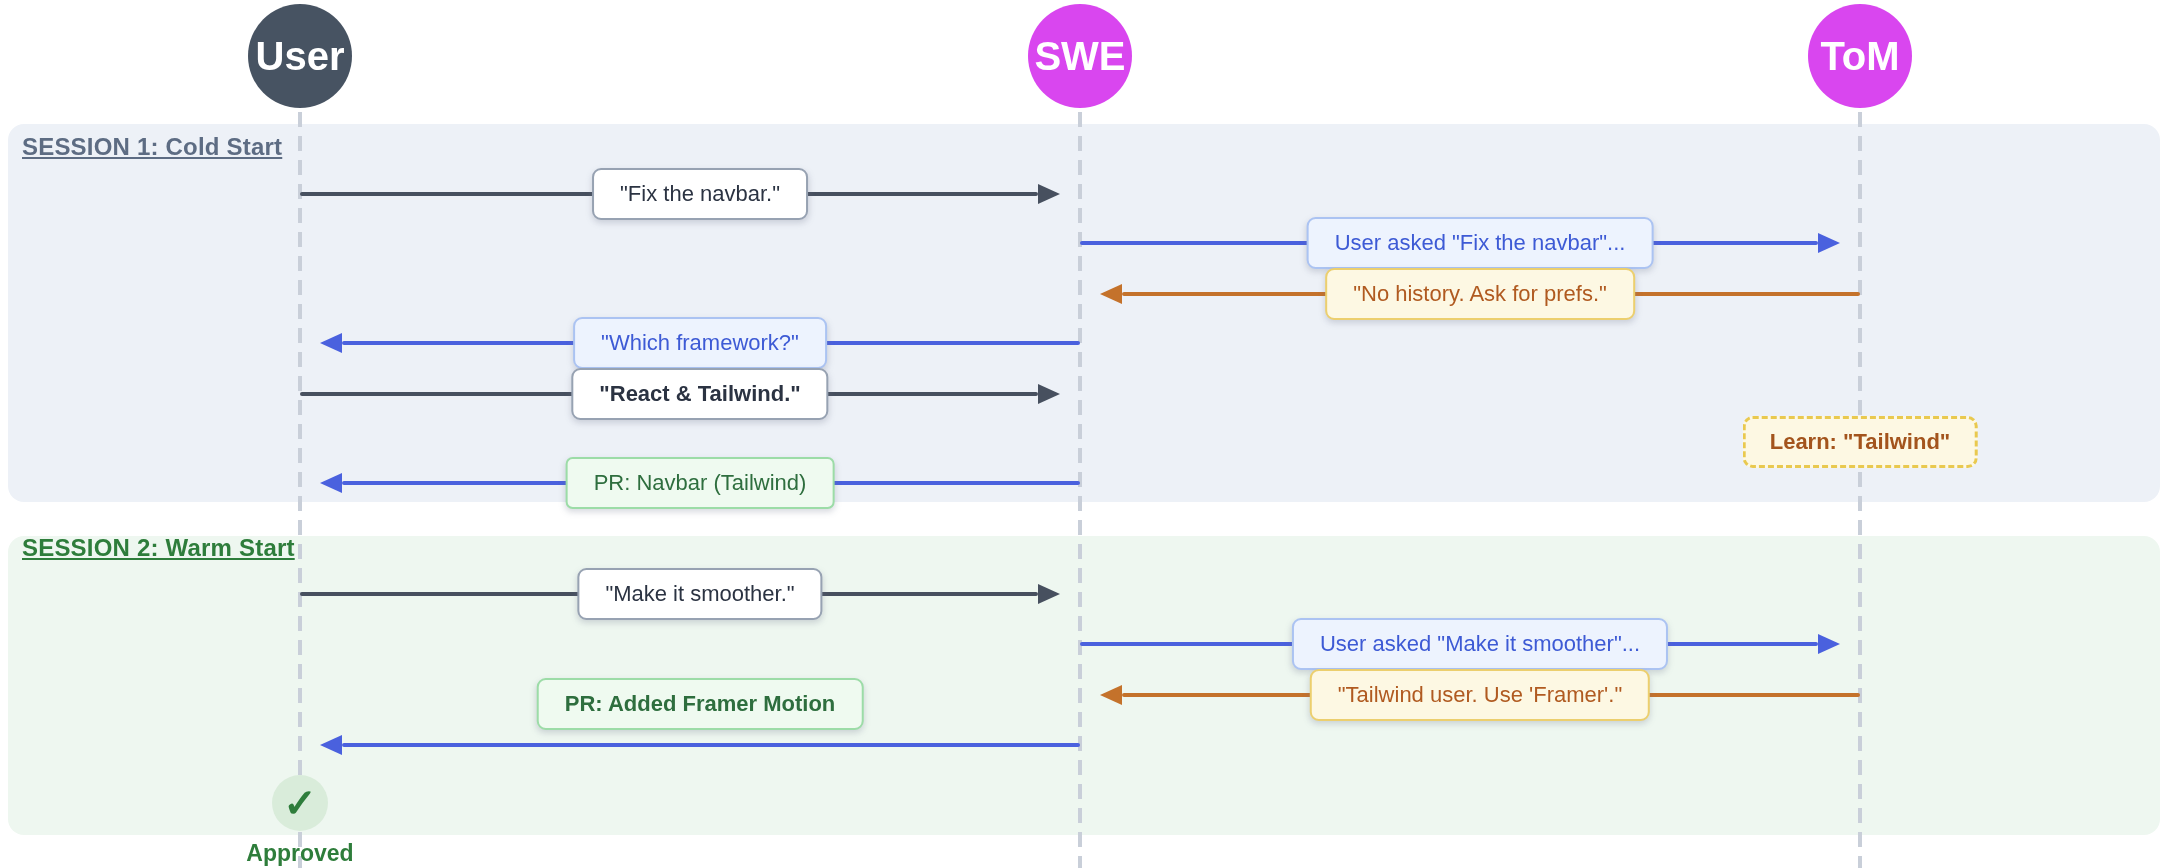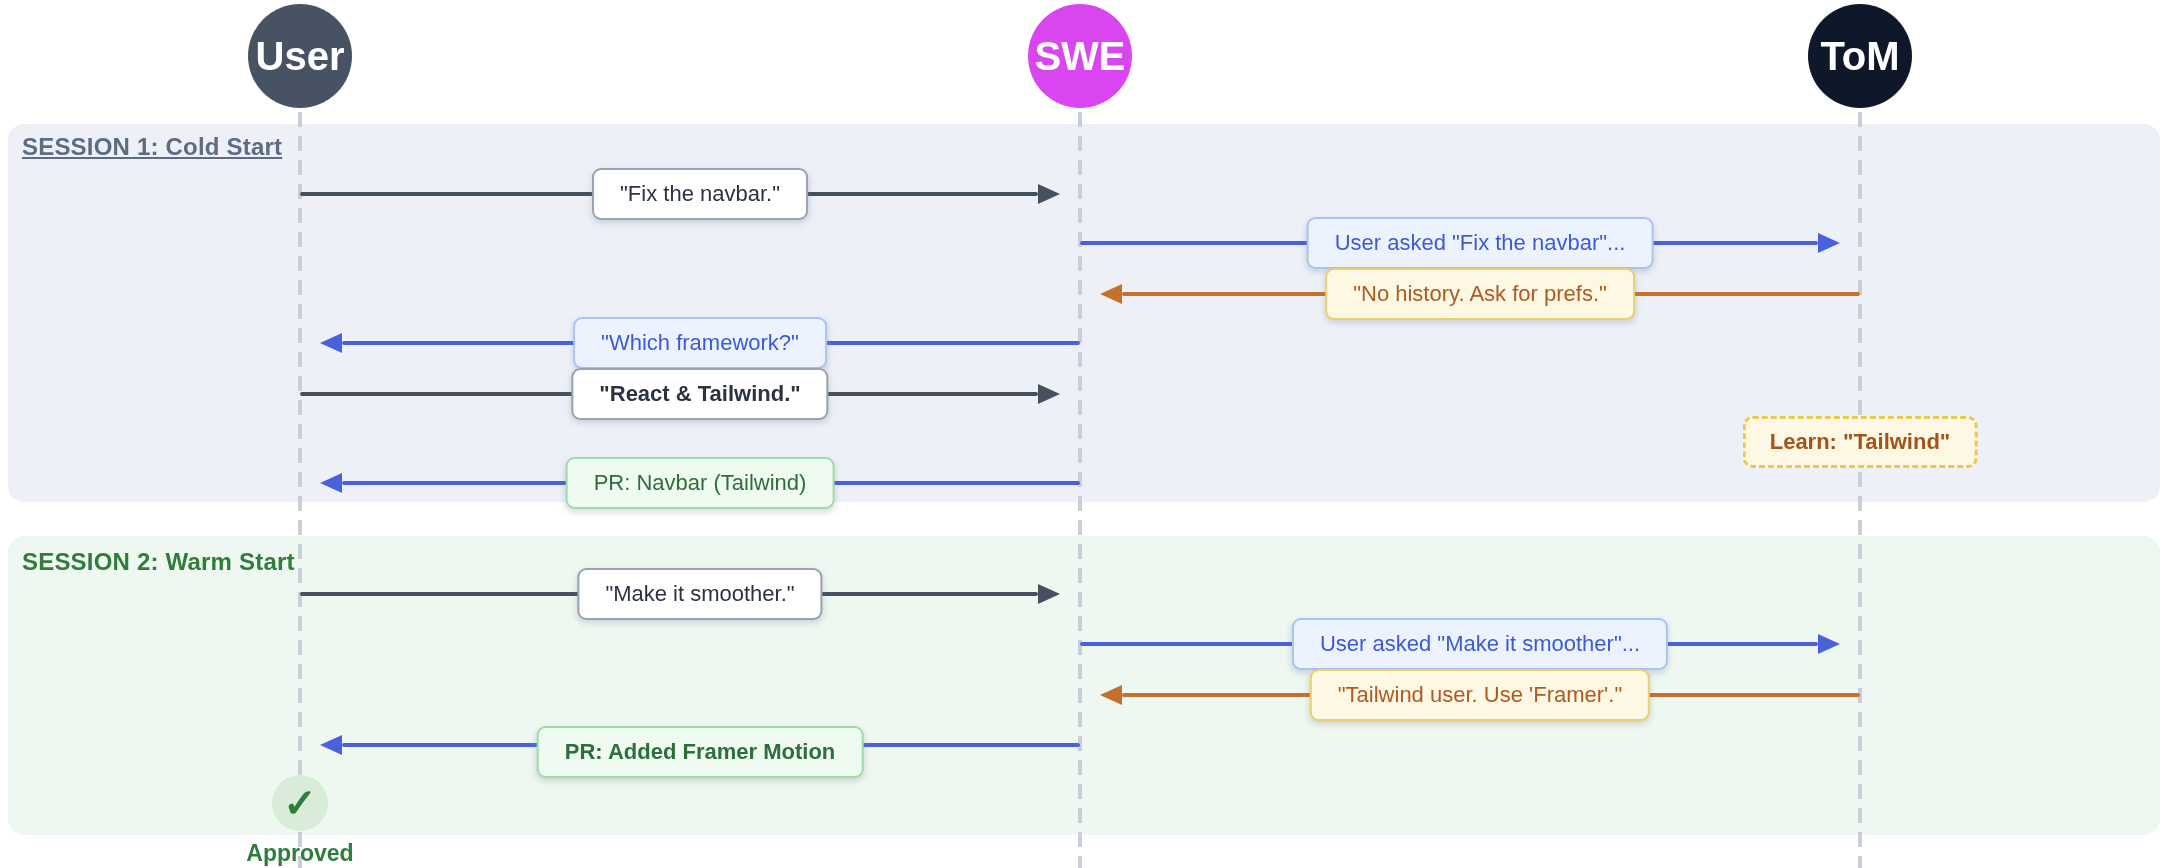--- a/index.html
+++ b/index.html
@@ -32,35 +32,35 @@
   .approve-label{position:absolute;transform:translate(-50%,-50%);font-size:23px;font-weight:bold;white-space:nowrap;}
 </style>
 </head>
 <body>
 
 <div id="canvas">
   <div class="layer" id="sessions-layer">
       <div class="session-band" style="top: 124px; height: 378px; background: rgb(237, 241, 247);"></div>
       <div class="session-label" style="top: 133px; color: rgb(93, 108, 131); text-decoration: underline;">SESSION 1: Cold Start</div>
       <div class="session-band" style="top: 536px; height: 299px; background: rgb(238, 247, 240);"></div>
-      <div class="session-label" style="top: 548px; color: rgb(46, 125, 59);">SESSION 2: Warm Start</div>
+      <div class="session-label" style="top: 534px; color: rgb(46, 125, 59); text-decoration: underline;">SESSION 2: Warm Start</div>
     </div>
   <div class="layer" id="lifelines-layer">
       <div class="lifeline" style="left: 298px; background: repeating-linear-gradient(rgb(201, 207, 217) 0px, rgb(201, 207, 217) 15px, transparent 15px, transparent 24px);"></div>
       <div class="lifeline" style="left: 1078px; background: repeating-linear-gradient(rgb(201, 207, 217) 0px, rgb(201, 207, 217) 15px, transparent 15px, transparent 24px);"></div>
       <div class="lifeline" style="left: 1858px; background: repeating-linear-gradient(rgb(201, 207, 217) 0px, rgb(201, 207, 217) 15px, transparent 15px, transparent 24px);"></div>
     </div>
   <div class="layer" id="actors-layer">
       <div class="actor-circle" style="left: 248px; background: rgb(71, 83, 98);">
         <div class="actor-label" style="color: rgb(255, 255, 255);">User</div>
       </div>
       <div class="actor-circle" style="left: 1028px; background: #d946ef;">
         <div class="actor-label" style="color: rgb(255, 255, 255);">SWE</div>
       </div>
-      <div class="actor-circle" style="left: 1808px; background: #0f172a;">
+      <div class="actor-circle" style="left: 1808px; background: #d946ef;">
         <div class="actor-label" style="color: rgb(255, 255, 255);">ToM</div>
       </div>
     </div>
   <div class="layer" id="messages-layer">
       <div class="msg-line" style="left: 300px; width: 738px; top: 192px; background: rgb(71, 80, 95);"></div>
       <div class="msg-head" style="left: 1038px; top: 184px; border-left: 22px solid rgb(71, 80, 95);"></div>
       <div class="msg-box" style="left: 700px; top: 194px; background: rgb(255, 255, 255); border-color: rgb(151, 162, 178); color: rgb(43, 51, 66);">"Fix the navbar."</div>
       <div class="msg-line" style="left: 1080px; width: 738px; top: 241px; background: rgb(74, 97, 222);"></div>
       <div class="msg-head" style="left: 1818px; top: 233px; border-left: 22px solid rgb(74, 97, 222);"></div>
       <div class="msg-box" style="left: 1480px; top: 243px; background: rgb(237, 243, 254); border-color: rgb(171, 195, 242); color: rgb(61, 90, 213);">User asked "Fix the navbar"...</div>
@@ -68,33 +68,33 @@
       <div class="msg-head" style="left: 1100px; top: 284px; border-right: 22px solid rgb(196, 114, 43);"></div>
       <div class="msg-box" style="left: 1480px; top: 294px; background: rgb(253, 248, 227); border-color: rgb(236, 207, 110); color: rgb(176, 90, 32);">"No history. Ask for prefs."</div>
       <div class="msg-line" style="left: 342px; width: 738px; top: 341px; background: rgb(74, 97, 222);"></div>
       <div class="msg-head" style="left: 320px; top: 333px; border-right: 22px solid rgb(74, 97, 222);"></div>
       <div class="msg-box" style="left: 700px; top: 343px; background: rgb(237, 243, 254); border-color: rgb(171, 195, 242); color: rgb(61, 90, 213);">"Which framework?"</div>
       <div class="msg-line" style="left: 300px; width: 738px; top: 392px; background: rgb(71, 80, 95);"></div>
       <div class="msg-head" style="left: 1038px; top: 384px; border-left: 22px solid rgb(71, 80, 95);"></div>
       <div class="msg-box bold" style="left: 700px; top: 394px; background: rgb(255, 255, 255); border-color: rgb(151, 162, 178); color: rgb(43, 51, 66);">"React &amp; Tailwind."</div>
       <div class="msg-line" style="left: 342px; width: 738px; top: 481px; background: rgb(74, 97, 222);"></div>
       <div class="msg-head" style="left: 320px; top: 473px; border-right: 22px solid rgb(74, 97, 222);"></div>
-      <div class="msg-box" style="left: 700px; top: 483px; background: rgb(239, 250, 240); border-color: rgb(156, 220, 167); color: rgb(46, 110, 62);">PR: Navbar (Tailwind)</div>
+      <div class="msg-box" style="left: 700px; top: 483px; background: rgb(239, 250, 240); border-color: rgb(156, 220, 167); color: rgb(46, 110, 62); border-radius: 7px;">PR: Navbar (Tailwind)</div>
       <div class="msg-line" style="left: 300px; width: 738px; top: 592px; background: rgb(71, 80, 95);"></div>
       <div class="msg-head" style="left: 1038px; top: 584px; border-left: 22px solid rgb(71, 80, 95);"></div>
       <div class="msg-box" style="left: 700px; top: 594px; background: rgb(255, 255, 255); border-color: rgb(151, 162, 178); color: rgb(43, 51, 66);">"Make it smoother."</div>
       <div class="msg-line" style="left: 1080px; width: 738px; top: 642px; background: rgb(74, 97, 222);"></div>
       <div class="msg-head" style="left: 1818px; top: 634px; border-left: 22px solid rgb(74, 97, 222);"></div>
       <div class="msg-box" style="left: 1480px; top: 644px; background: rgb(237, 243, 254); border-color: rgb(171, 195, 242); color: rgb(61, 90, 213);">User asked "Make it smoother"...</div>
       <div class="msg-line" style="left: 1122px; width: 738px; top: 693px; background: rgb(196, 114, 43);"></div>
       <div class="msg-head" style="left: 1100px; top: 685px; border-right: 22px solid rgb(196, 114, 43);"></div>
       <div class="msg-box" style="left: 1480px; top: 695px; background: rgb(253, 248, 227); border-color: rgb(236, 207, 110); color: rgb(176, 90, 32);">"Tailwind user. Use 'Framer'."</div>
       <div class="msg-line" style="left: 342px; width: 738px; top: 743px; background: rgb(74, 97, 222);"></div>
       <div class="msg-head" style="left: 320px; top: 735px; border-right: 22px solid rgb(74, 97, 222);"></div>
-      <div class="msg-box bold" style="left: 700px; top: 752px; background: rgb(239, 250, 240); border-color: rgb(156, 220, 167); color: rgb(46, 110, 62);">PR: Added Framer Motion</div>
+      <div class="msg-box bold" style="left: 700px; top: 704px; background: rgb(239, 250, 240); border-color: rgb(156, 220, 167); color: rgb(46, 110, 62);">PR: Added Framer Motion</div>
     </div>
   <div class="layer" id="annotations-layer">
       <div class="note-box" style="left: 1860px; top: 442px; background: rgb(253, 248, 227); border-color: rgb(233, 201, 79); color: rgb(163, 84, 29);">Learn: "Tailwind"</div>
       <div class="approve-circle" style="left: 300px; top: 803px; background: rgb(217, 236, 218);">
         <div class="approve-check" style="color: rgb(46, 125, 59);">✓</div>
       </div>
       <div class="approve-label" style="left: 300px; top: 853px; color: rgb(46, 125, 59);">Approved</div>
     </div>
 </div>
 

